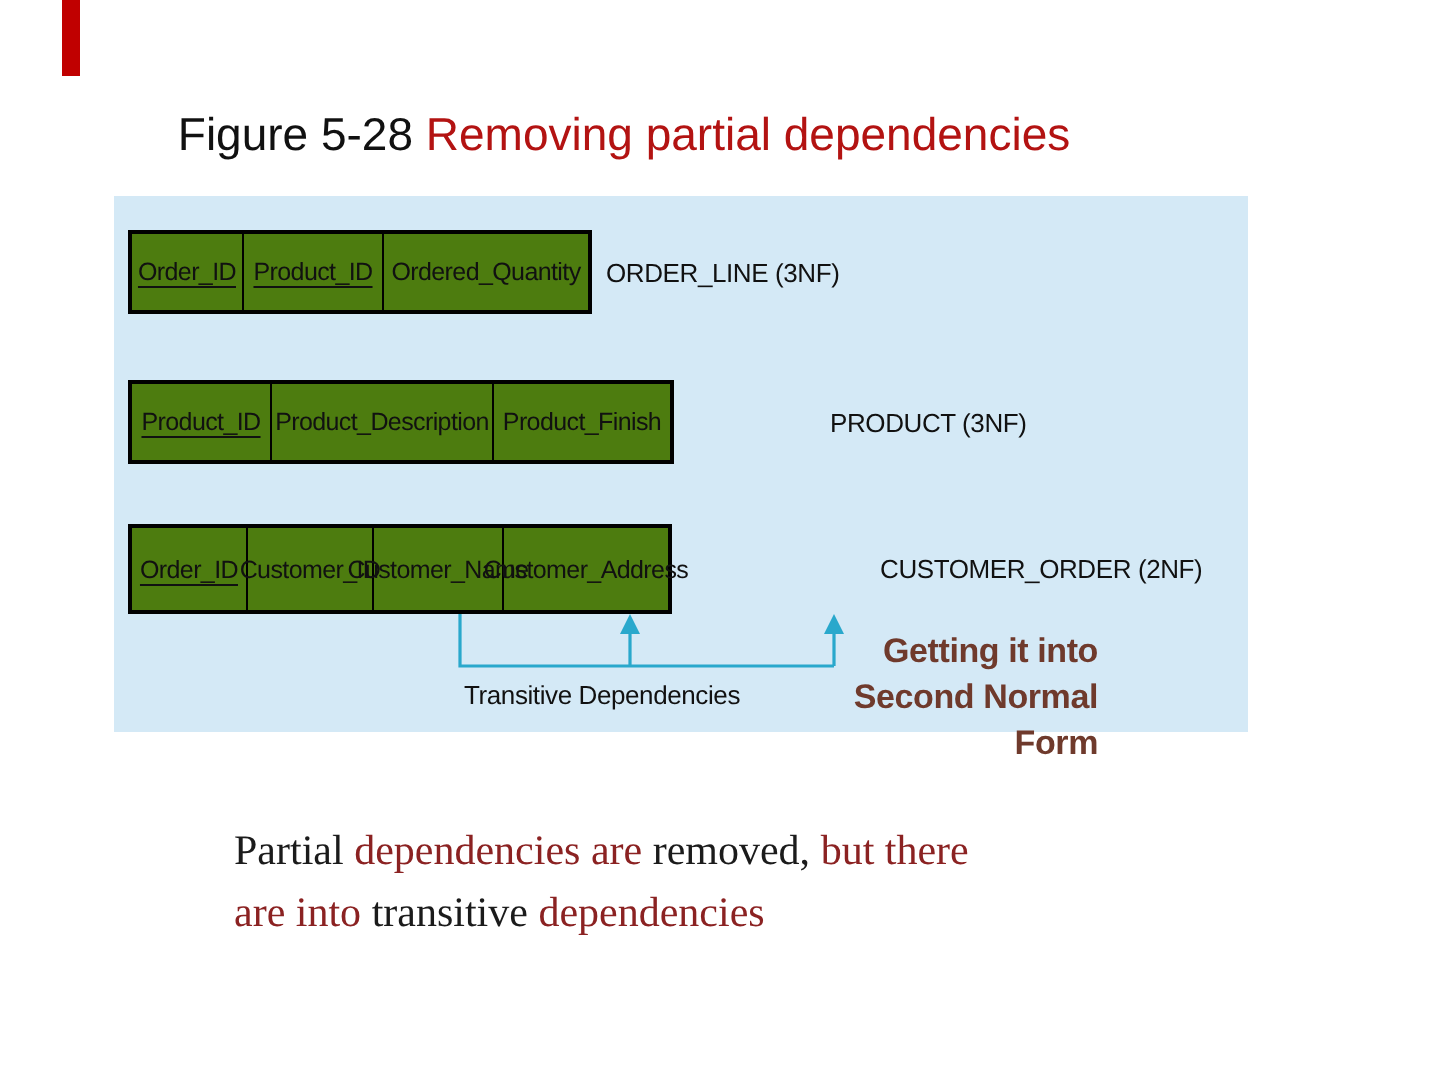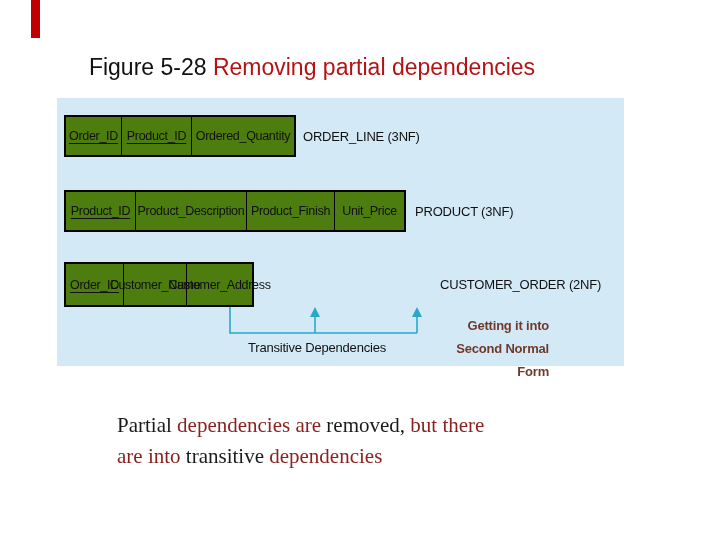--- a/index.html
+++ b/index.html
@@ -30,23 +30,23 @@
   .t3 .cell:nth-child(1){width:58px;}
   .t3 .cell:nth-child(2){width:63px;}
   .t3 .cell:nth-child(3){width:65px;}
   .t3 .cell:nth-child(4){width:82px;}
   .t3 .cell:nth-child(5){width:96px;}
   .tbl-label{position:absolute;font-size:13px;letter-spacing:-0.2px;color:#111;white-space:nowrap;}
   .lbl1{left:246px;top:31px;}
   .lbl2{left:358px;top:106px;}
   .lbl3{left:383px;top:179px;}
   .bracket-svg{position:absolute;left:0;top:0;pointer-events:none;}
-  .trans-label{position:absolute;left:175px;top:242px;width:170px;text-align:center;
+  .trans-label{position:absolute;left:175px;top:242px;width:170px;text-align:left;
                font-size:13px;letter-spacing:-0.2px;color:#111;}
-  .side-note{position:absolute;top:314px;right:75px;text-align:right;font-size:13px;
+  .side-note{position:absolute;top:314px;right:75px;text-align:right;font-size:17px;
              font-weight:bold;line-height:23px;white-space:pre-line;letter-spacing:-0.2px;}
   .caption{position:absolute;left:117px;top:410px;width:500px;
            font-family:"Liberation Serif",serif;font-size:21px;line-height:31px;}
   .page-num{position:absolute;left:672px;top:503px;font-size:12px;}
 </style>
 </head>
 <body>
 
 <div class="slide">
 
@@ -62,26 +62,26 @@
         <div class="cell key">Order_ID</div>
         <div class="cell key">Product_ID</div>
         <div class="cell">Ordered_Quantity</div>
       </div>
     <div class="tbl-label lbl1">ORDER_LINE (3NF)</div>
 
     <div class="rel-table t2">
         <div class="cell key">Product_ID</div>
         <div class="cell">Product_Description</div>
         <div class="cell">Product_Finish</div>
-        <div class="cell">Unit_Price</div>
       </div>
     <div class="tbl-label lbl2">PRODUCT (3NF)</div>
 
     <div class="rel-table t3">
         <div class="cell key">Order_ID</div>
+        <div class="cell">Customer_ID</div>
         <div class="cell">Customer_Name</div>
         <div class="cell">Customer_Address</div>
       </div>
     <div class="tbl-label lbl3">CUSTOMER_ORDER (2NF)</div>
 
     <svg class="bracket-svg" width="583" height="268" viewBox="0 0 583 268">
       <path d="M173 209 V235 H360 M258 235 V217 M360 235 V217" fill="none" stroke-width="1.6" stroke="#29a8cc"></path>
       <polygon points="253,219 263,219 258,209" fill="#29a8cc"></polygon>
       <polygon points="355,219 365,219 360,209" fill="#29a8cc"></polygon>
     </svg>

